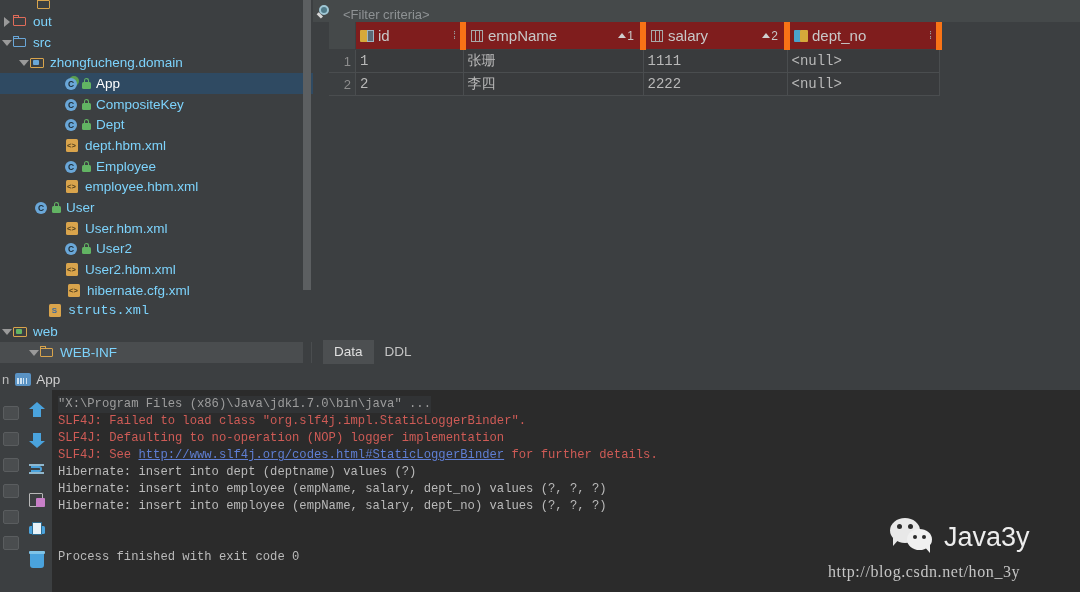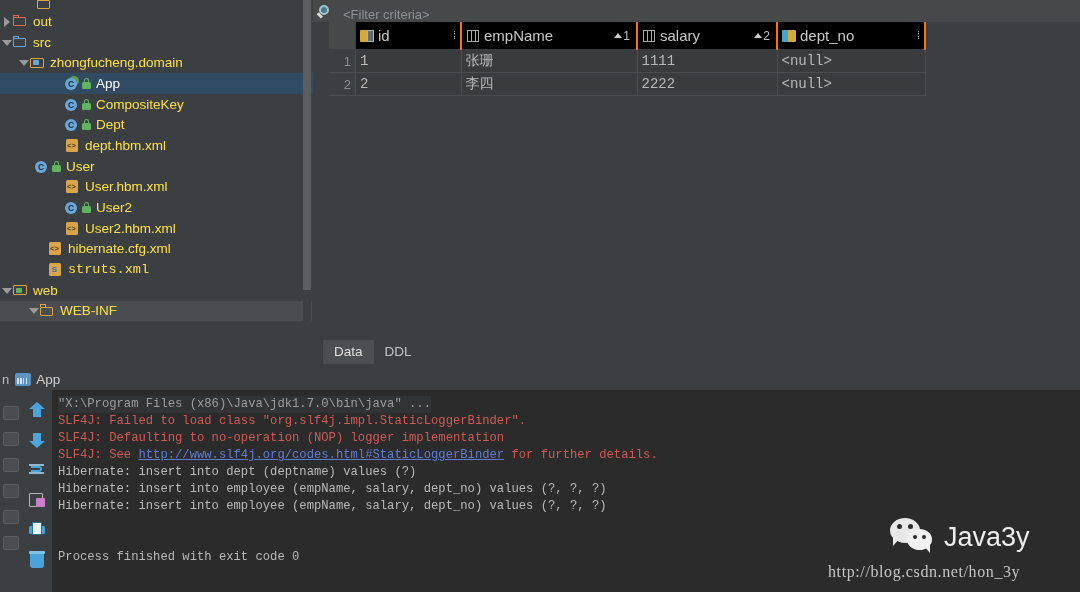--- a/index.html
+++ b/index.html
@@ -155,21 +155,21 @@
   }
   .ic.xml::after {
     content:"<>";
     position:absolute; left:0.5px; top:1.5px;
     width:12px;height:12px;
     font-size:7.5px; line-height:11px; text-align:center;
     color:#4a3a1a; font-weight:bold;
     font-family:"Liberation Sans", sans-serif;
   }
   .ic.xml.struts::after { content:"S"; color:#3c6aa0; font-size:8px;}
-  .tree-label { color:#fde047; }
+  .tree-label { color:#7dd3fc; }
   .tree-row.selected .tree-label { color:#ffffff; }
 
   
   #tree-scrollbar-track {
     position:absolute;
     left:303px; top:0; width:8px; height:368px;
     background:#3c3f41;
   }
   #tree-scrollbar-thumb {
     position:absolute;
@@ -216,27 +216,27 @@
   #grid-wrap {
     position:absolute; left:16px; top:22px;
     width:832px;
   }
   table.db-grid {
     border-collapse:collapse;
     table-layout:fixed;
     font-size:14px;
   }
   table.db-grid th {
-    background:#000000;
+    background:#7f1d1d;
     color:#c8c8c8;
     font-weight:normal;
     text-align:left;
     height:27px;
     padding:0 4px 0 4px;
-    border-right:2px solid #f97316;
+    border-right:6px solid #f97316;
     border-bottom:1px solid #3c3f41;
     white-space:nowrap;
     font-size:15px;
   }
   table.db-grid th.rownum-h {
     width:18px; background:#45494a; border-right:1px solid #3c3f41;
     padding:0;
   }
   table.db-grid td {
     background:#393b3d;
@@ -558,20 +558,31 @@
           <span class="twisty"></span>
           <span class="ic cls"></span>
           <span class="ic lock"></span>
           <span class="tree-label">Dept</span>
         </div>
         <div class="tree-row" style="padding-left: 52px;">
           <span class="twisty"></span>
           <span class="ic xml"></span>
           <span class="tree-label">dept.hbm.xml</span>
         </div>
+        <div class="tree-row" style="padding-left: 52px;">
+          <span class="twisty"></span>
+          <span class="ic cls"></span>
+          <span class="ic lock"></span>
+          <span class="tree-label">Employee</span>
+        </div>
+        <div class="tree-row" style="padding-left: 52px;">
+          <span class="twisty"></span>
+          <span class="ic xml"></span>
+          <span class="tree-label">employee.hbm.xml</span>
+        </div>
         <div class="tree-row" style="padding-left: 22px;">
           <span class="twisty"></span>
           <span class="ic cls"></span>
           <span class="ic lock"></span>
           <span class="tree-label">User</span>
         </div>
         <div class="tree-row" style="padding-left: 52px;">
           <span class="twisty"></span>
           <span class="ic xml"></span>
           <span class="tree-label">User.hbm.xml</span>
@@ -580,21 +591,21 @@
           <span class="twisty"></span>
           <span class="ic cls"></span>
           <span class="ic lock"></span>
           <span class="tree-label">User2</span>
         </div>
         <div class="tree-row" style="padding-left: 52px;">
           <span class="twisty"></span>
           <span class="ic xml"></span>
           <span class="tree-label">User2.hbm.xml</span>
         </div>
-        <div class="tree-row" style="padding-left: 35px;">
+        <div class="tree-row" style="padding-left: 54px;">
           <span class="twisty"></span>
           <span class="ic xml"></span>
           <span class="tree-label">hibernate.cfg.xml</span>
         </div>
         <div class="tree-row" style="padding-left: 35px; font-family: Liberation Mono, monospace;">
           <span class="twisty"></span>
           <span class="ic xml struts"></span>
           <span class="tree-label">struts.xml</span>
         </div>
         <div class="tree-row" style="padding-left: 0px;">

